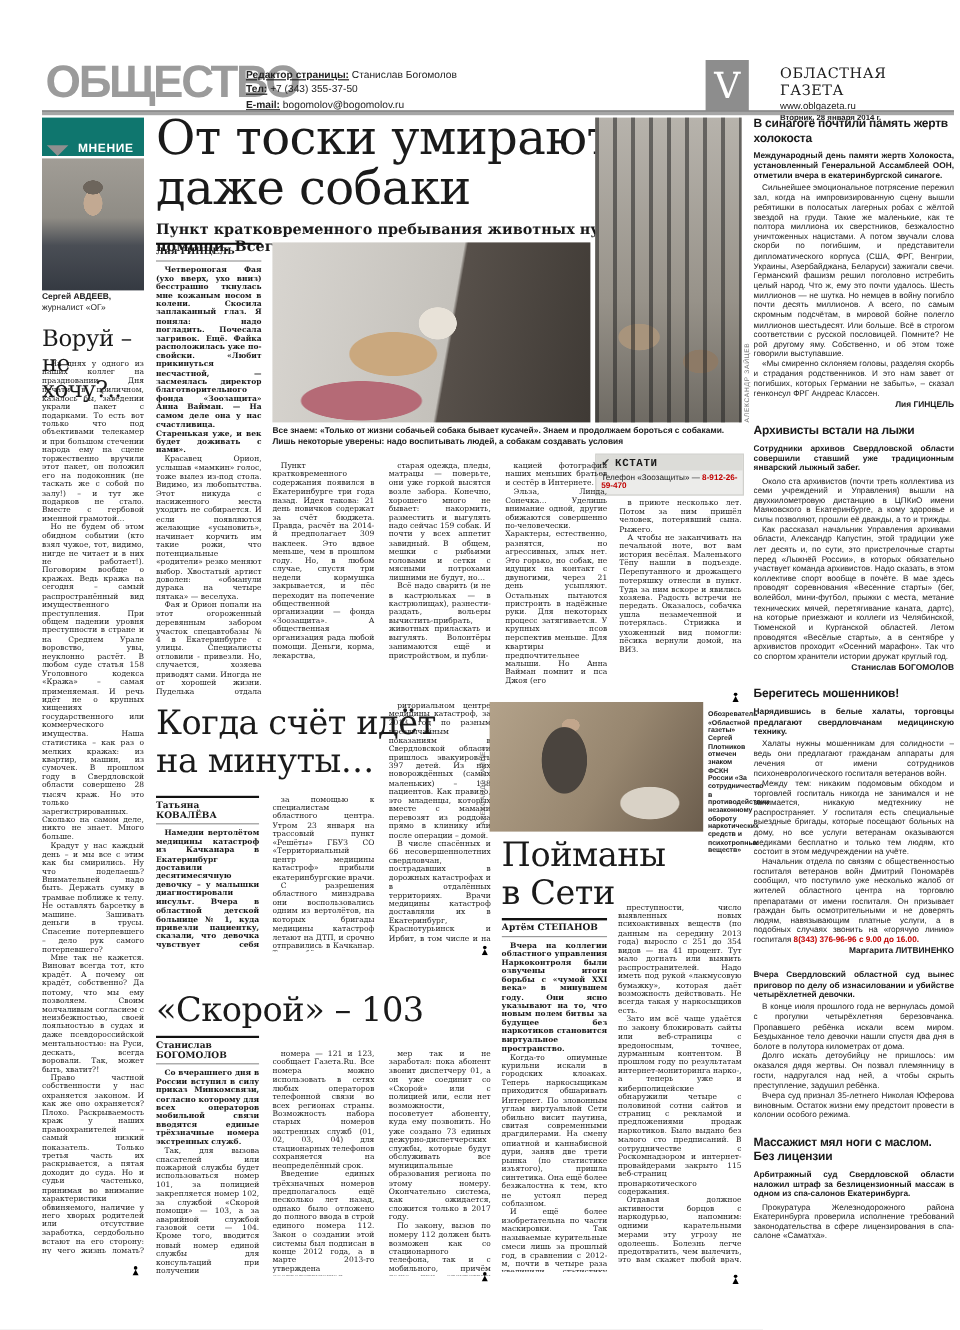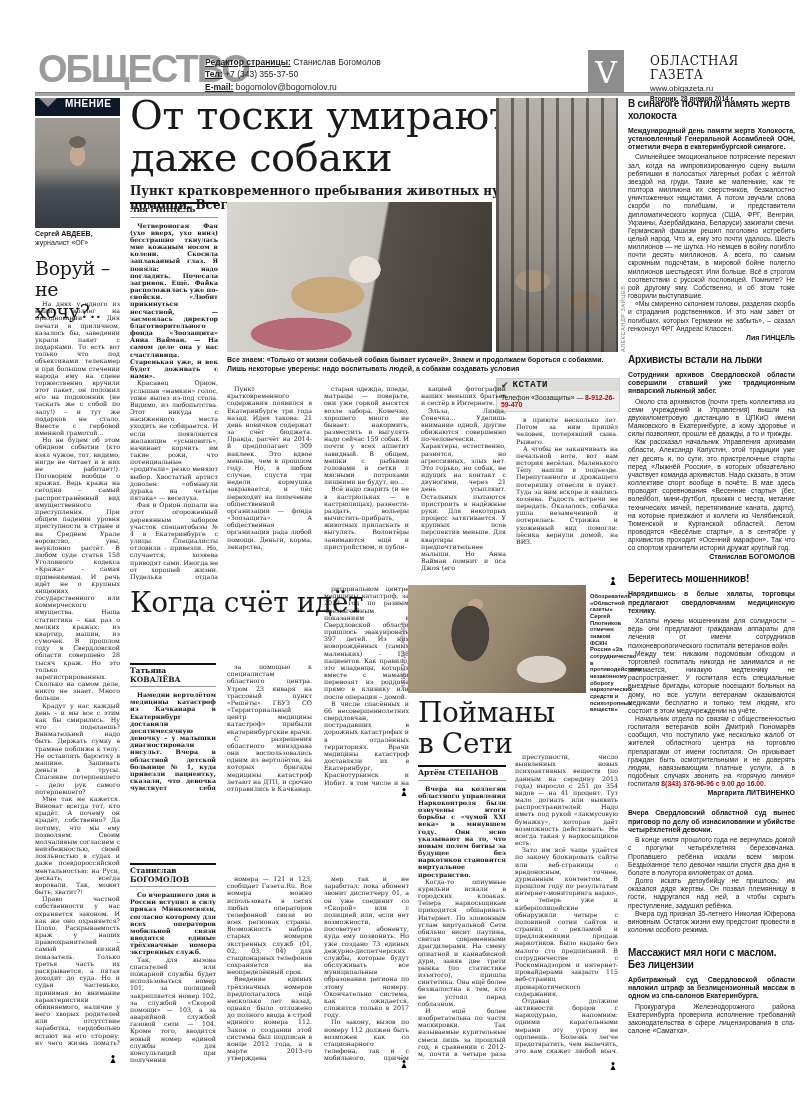--- a/index.html
+++ b/index.html
@@ -11,21 +11,21 @@
                 color:#9b9b9b;letter-spacing:-2px;}
   .ed-block{font-family:"Liberation Sans",sans-serif;font-size:8.5px;line-height:1.45;color:#222;}
   .ed-block b{font-weight:bold;text-decoration:underline;}
   .v-box{width:36px;height:44px;background:#8d8d8d;color:#fff;display:flex;align-items:center;
          justify-content:center;font-family:"DejaVu Serif",serif;font-size:30px;}
   .paper-name{font-family:"DejaVu Serif",serif;font-size:12px;letter-spacing:.5px;}
   .paper-site{font-family:"Liberation Sans",sans-serif;font-size:8px;margin-top:2px;}
   .paper-date{font-family:"Liberation Sans",sans-serif;font-size:6.5px;font-weight:bold;margin-top:2px;}
   .top-rule{height:3px;background:#a6a6a6;border-top:1px solid #7d7d7d;}
   
-  .mnenie{width:85px;height:18px;background:#0f172a;display:flex;align-items:flex-start;}
+  .mnenie{width:85px;height:32px;background:#0f766e;display:flex;align-items:flex-end;}
   .mnenie .tri{width:0;height:0;border-left:9px solid transparent;border-right:9px solid transparent;
                border-top:9px solid #8f8f8f;margin-left:4px;}
   .mnenie .lbl{color:#fff;font-family:"Liberation Sans",sans-serif;font-weight:bold;font-size:10px;
                letter-spacing:.5px;margin-left:8px;}
   .portrait{width:85px;height:110px;
      background:
        radial-gradient(ellipse 14px 10px at 50% 22%, #6d655c 58%, transparent 60%),
        radial-gradient(ellipse 13px 17px at 50% 34%, #c2a992 60%, transparent 62%),
        linear-gradient(180deg, #a19d96 0%, #8f8c85 45%, #4a4e55 66%, #353a42 100%);}
   .photo-cap{font-family:"Liberation Sans",sans-serif;font-size:7px;line-height:1.25;}
@@ -173,20 +173,21 @@
       <svg width="6" height="8" viewBox="0 0 6 8">
           <circle cx="3" cy="1.6" r="1.5"></circle>
           <path d="M3 3 L5.6 8 H0.4 Z"></path>
         </svg>
     </div>
   </div>
 
   <div class="abs" style="left:130px;top:585px;width:280px;height:208px;">
     <div class="abs mid-headline" style="left:0;top:2px;width:240px;">
       <span>Когда счёт идёт</span><br>
+      <span>на минуты…</span>
     </div>
     <div class="col tiny-serif" style="left:0;top:78px;width:86px;height:130px;">
       <div class="byline">Татьяна КОВАЛЁВА</div>
       <p class="para lead-serif">Намедни вертолётом медицины катастроф из Качканара в Екатеринбург доставили десятимесячную девочку – у малышки диагностировали инсульт. Вчера в областной детской больнице № 1, куда привезли пациентку, сказали, что девочка чувствует себя нормально.</p>
 
     </div>
     <div class="col tiny-serif" style="left:97px;top:78px;width:85px;height:130px;">
         <p class="para">за помощью к специалистам областного центра. Утром 23 января на трассовый пункт «Решёты» ГБУЗ СО «Территориальный центр медицины катастроф» прибыли екатеринбургские врачи.</p>
         <p class="para">С разрешения областного минздрава они воспользовались одним из вертолётов, на которых бригады медицины катастроф летают на ДТП, и срочно отправились в Качканар. Там ребёнка осмотрел детский травматолог и заочно проконсультировал инфекционист медицины катастроф.</p>
       </div>
@@ -198,20 +199,21 @@
       <svg width="6" height="8" viewBox="0 0 6 8">
           <circle cx="3" cy="1.6" r="1.5"></circle>
           <path d="M3 3 L5.6 8 H0.4 Z"></path>
         </svg>
     </div>
   </div>
 
   <div class="abs" style="left:130px;top:795px;width:280px;height:270px;">
     <div class="abs mid-headline" style="left:0;top:0;width:280px;">
       <br>
+      <span>«Скорой» – 103</span>
     </div>
     <div class="col tiny-serif" style="left:0;top:68px;width:86px;height:200px;">
       <div class="byline">Станислав БОГОМОЛОВ</div>
       <p class="para lead-serif">Со вчерашнего дня в России вступил в силу приказ Минкомсвязи, согласно которому для всех операторов мобильной связи вводятся единые трёхзначные номера экстренных служб.</p>
       <div>
           <p class="para">Так, для вызова спасателей или пожарной службы будет использоваться номер 101, за полицией закрепляется номер 102, за службой «Скорой помощи» — 103, а за аварийной службой газовой сети — 104. Кроме того, вводится новый номер единой службы для консультаций при получении государственных и муниципальных услуг в электронном виде — 115. Меняется и применявшийся ранее номер 122 для доступа к телефонной линии «Ребёнок в опасности». Для этого будут выделены два новых</p>
         </div>
     </div>
     <div class="col tiny-serif" style="left:97px;top:80px;width:85px;height:188px;">
         <p class="para">номера — 121 и 123, сообщает Газета.Ru. Все номера можно использовать в сетях любых операторов телефонной связи во всех регионах страны. Возможность набора старых номеров экстренных служб (01, 02, 03, 04) для стационарных телефонов сохраняется на неопределённый срок.</p>

